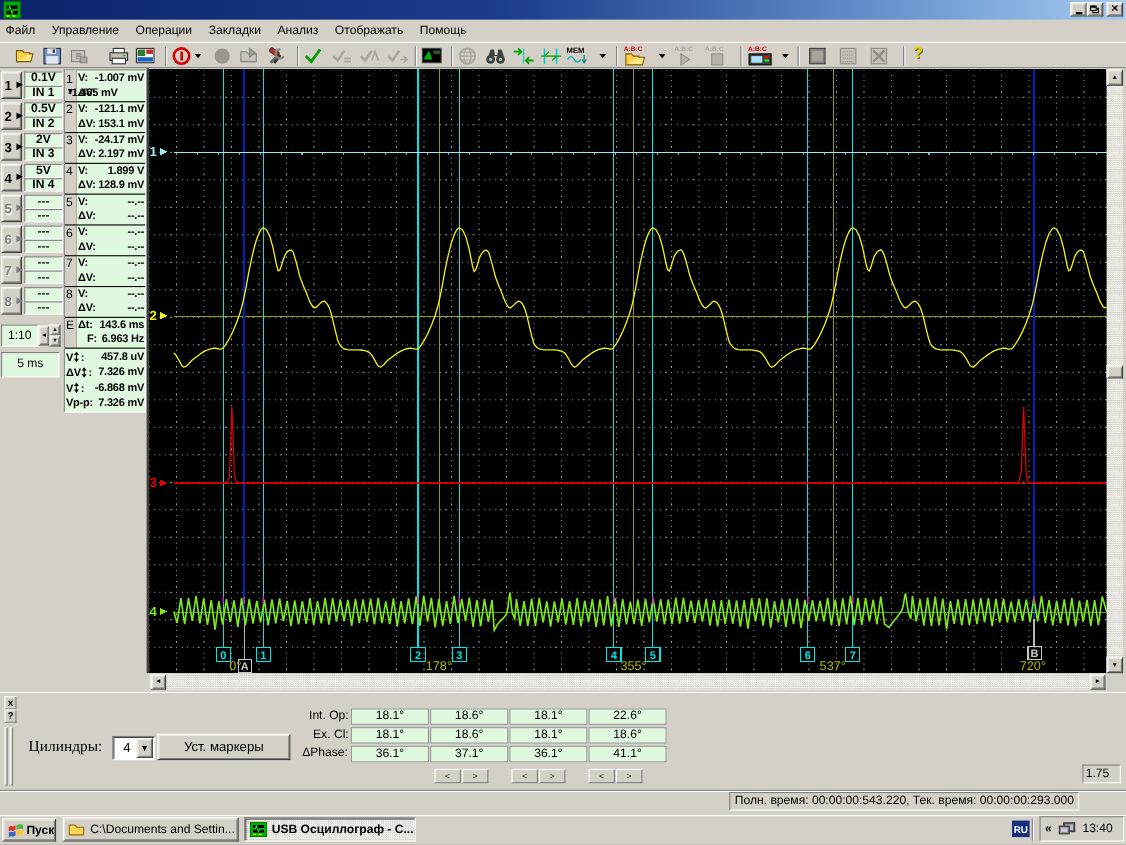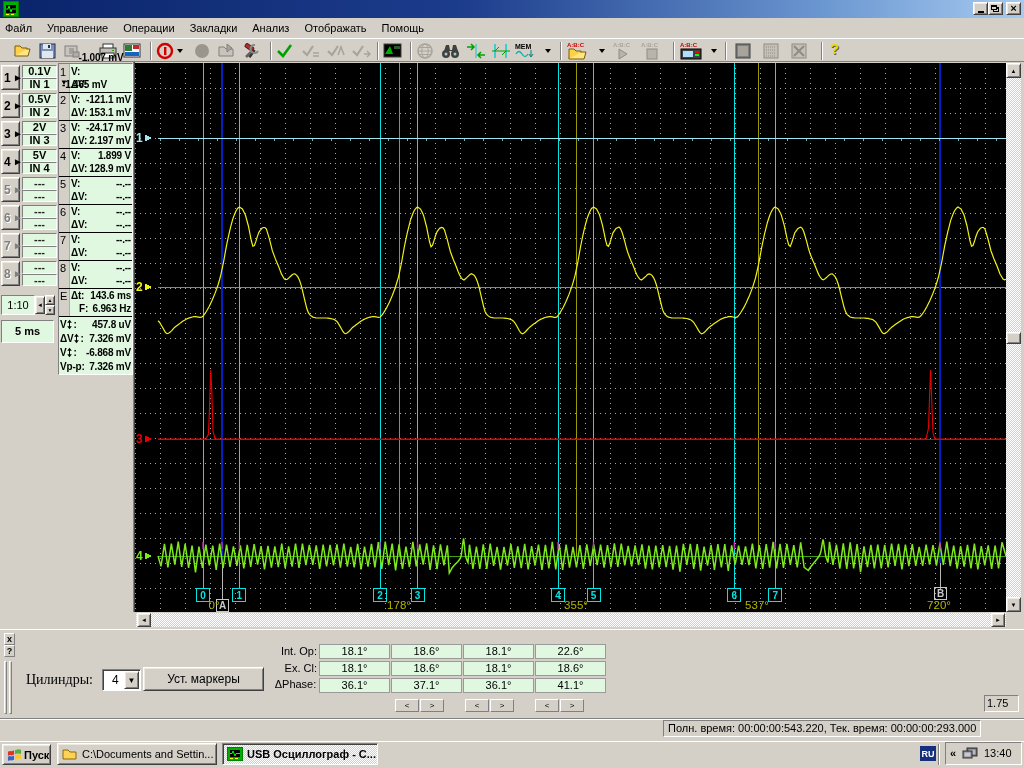--- a/index.html
+++ b/index.html
@@ -227,27 +227,27 @@
 <div class="abs raised" style="left:1px;top:261px;width:19px;height:25px">
     <div class="abs b" style="left:2px;top:5px;font-size:12px;color:#808080;text-shadow:1px 1px 0 #fff;">8</div>
     <div class="abs" style="left:11px;top:6px;color:#808080;font-size:10px">►</div>
   </div>
 <div class="abs gf" style="left:22px;top:261px;width:35px;height:13px;color:#222;line-height:11px;font-size:11px">---</div>
 <div class="abs gf" style="left:22px;top:274px;width:35px;height:12px;color:#222;line-height:10px;font-size:11px">---</div>
 <div class="abs gf" style="left:1px;top:295px;width:34px;height:20px;line-height:18px;font-weight:normal;font-size:11px">1:10</div>
 <div class="abs raised ctr" style="left:35px;top:296px;width:10px;height:18px;font-size:6px">◄</div>
 <div class="abs raised ctr" style="left:45px;top:295px;width:10px;height:10px;font-size:5px">▲</div>
 <div class="abs raised ctr" style="left:45px;top:305px;width:10px;height:10px;font-size:5px">▼</div>
-<div class="abs gf" style="left:1px;top:320px;width:53px;height:23px;line-height:21px;font-weight:bold;font-size:11px">5 ms</div>
+<div class="abs gf" style="left:1px;top:320px;width:53px;height:23px;line-height:21px;font-weight:normal;font-size:11px">5 ms</div>
 <div class="abs sunk" style="left:58px;top:63px;width:75px;height:312px;background:#e0f7e0"></div>
 <div class="abs" style="left:59px;top:64px;width:11px;height:253px;background:#d4d0c8;border-right:1px solid #b0aca4"></div>
 <div class="abs" style="left:60px;top:66px;width:9px;font-size:11px;color:#000">1</div>
 <div class="abs" style="left:60px;top:78px;font-size:8px;color:#000">▼</div>
 <div class="abs b mv" style="left:71px;top:66px">V:</div>
-<div class="abs b mv" style="top:52px;left:71px;width:60px;text-align:center">-1.007 mV</div>
+<div class="abs b mv" style="top:66px;left:71px;width:60px;text-align:right">-1.007 mV</div>
 <div class="abs b mv" style="left:71px;top:79px">ΔV:</div>
 <div class="abs b mv" style="top:79px;left:62px;width:60px;text-align:left">-1.465 mV</div>
 <div class="abs" style="left:60px;top:94px;width:9px;font-size:11px;color:#000">2</div>
 <div class="abs b mv" style="left:71px;top:94px">V:</div>
 <div class="abs b mv" style="top:94px;left:71px;width:60px;text-align:right">-121.1 mV</div>
 <div class="abs b mv" style="left:71px;top:107px">ΔV:</div>
 <div class="abs b mv" style="top:107px;left:71px;width:60px;text-align:right">153.1 mV</div>
 <div class="abs" style="left:59px;top:92px;width:73px;height:1px;background:#000"></div>
 <div class="abs" style="left:60px;top:122px;width:9px;font-size:11px;color:#000">3</div>
 <div class="abs b mv" style="left:71px;top:122px">V:</div>

